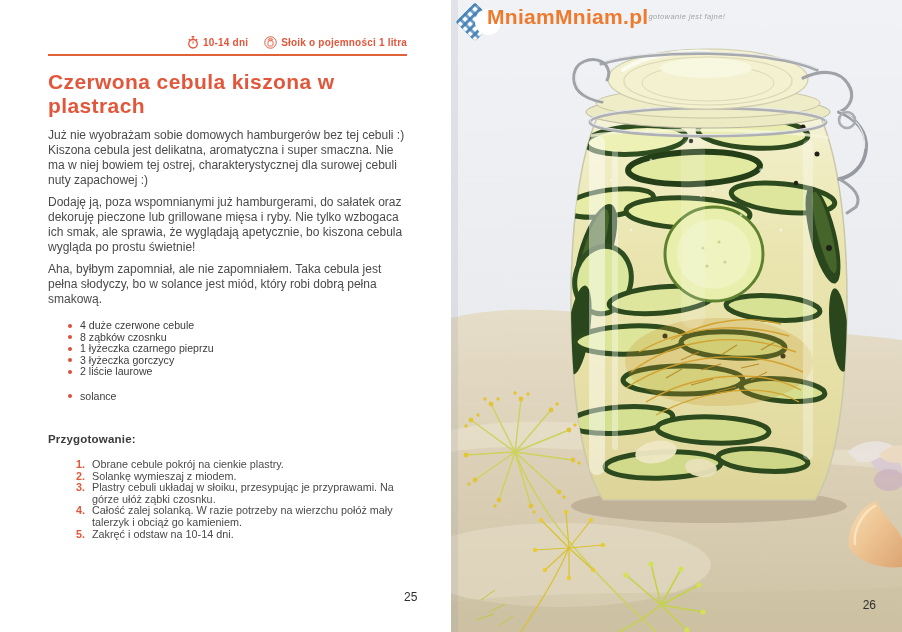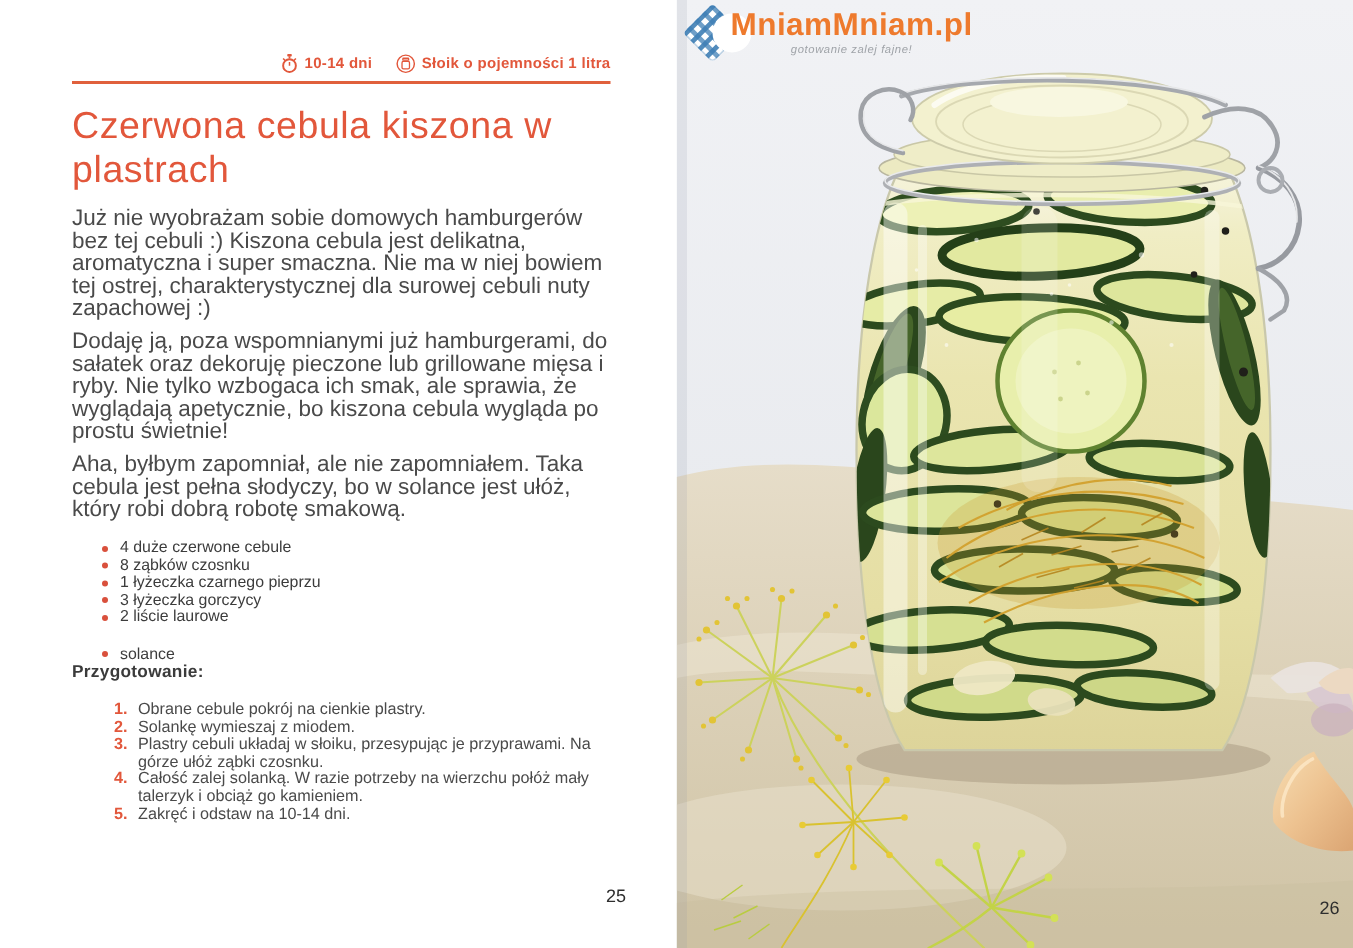--- a/index.html
+++ b/index.html
@@ -7,51 +7,51 @@
   body { font-family:"Liberation Sans", sans-serif; }
   .book { width:902px; height:632px; display:flex; background:#fff; overflow:hidden; position:relative; }
 
   
   .page-left { width:451px; height:632px; position:relative; background:#fff; padding:36px 44px 4px 48px; }
   .meta-row { display:flex; justify-content:flex-end; align-items:center; gap:16px;
               color:#e2573b; font-weight:bold; font-size:10px; letter-spacing:.2px; }
   .meta-item { display:flex; align-items:center; gap:4px; }
   .meta-item svg { display:block; }
   .rule { height:2px; background:#e0603c; border:none; margin-top:5px; width:100%; }
-  h1.recipe-title { color:#e2573b; font-size:25px; font-weight:normal; letter-spacing:.4px; margin:14px 0 10px; }
-  .intro p { font-size:15px; line-height:15px; color:#4a4a4a; margin-bottom:7px; max-width:372px; }
+  h1.recipe-title { color:#e2573b; font-size:21px; font-weight:bold; letter-spacing:.4px; margin:14px 0 10px; }
+  .intro p { font-size:12px; line-height:15px; color:#4a4a4a; margin-bottom:7px; max-width:372px; }
   ul.ingredients { list-style:none; margin-top:13px; padding-left:32px;
                    font-size:10.6px; line-height:11.5px; font-weight:normal; color:#3c3c3c; }
   ul.ingredients li { position:relative; }
   ul.ingredients li::before { content:""; position:absolute; left:-12px; top:3.5px;
                    width:4px; height:4px; border-radius:50%; background:#d9503c; }
   ul.ingredients.extra { margin-top:13px; }
-  h2.prep-heading { font-size:11.5px; color:#3b3b3b; font-weight:bold; letter-spacing:.2px; }
+  h2.prep-heading { font-size:11.5px; color:#3b3b3b; font-weight:bold; margin-top:31px; letter-spacing:.2px; }
   ol.steps { margin-top:14px; padding-left:44px; list-style:none; counter-reset:step;
              font-size:10.8px; line-height:11.6px; color:#4a4a4a; max-width:390px; }
   ol.steps li { position:relative; counter-increment:step; }
   ol.steps li::before { content:counter(step) "."; position:absolute; left:-16px;
              color:#e2573b; font-weight:bold; }
   .pagenum { position:absolute; font-size:12px; color:#2e2e2e; }
   .pagenum-left { left:404px; top:590px; }
-  .pagenum-right { right:9px; bottom:20px; z-index:5; }
+  .pagenum-right { right:26px; bottom:20px; z-index:5; }
 
   
   .page-right { width:451px; height:632px; position:relative; overflow:hidden; }
   .photo-svg { position:absolute; inset:0; display:block; }
 
   .logo { position:absolute; top:5px; left:8px; display:flex; align-items:flex-start; z-index:4; }
   .logo-mark { position:relative; width:36px; height:38px; flex:0 0 auto; }
   .logo-diamond { position:absolute; left:2px; top:3px; width:28px; height:28px; transform:rotate(45deg);
       background-color:#fff; border-radius:3px;
       background-image:linear-gradient(90deg, rgba(63,127,181,.9) 50%, transparent 50%),
                        linear-gradient(rgba(63,127,181,.75) 50%, transparent 50%);
       background-size:7px 7px; box-shadow:0 0 0 1px rgba(63,127,181,.35) inset; }
   .logo-circle { position:absolute; right:-6px; top:4px; width:26px; height:26px; border-radius:50%; background:#fff; }
-  .logo-textwrap { display:flex; flex-direction:column; margin-left:-8px; z-index:2; }
+  .logo-textwrap { display:flex; flex-direction:row; margin-left:-8px; z-index:2; }
   .logo-text { color:#ee7a2d; font-size:21px; font-weight:bold; letter-spacing:.3px; line-height:24px; }
   .logo-tagline { color:#9fa3a8; font-size:7.5px; font-style:italic; align-self:center; margin-top:-1px; letter-spacing:.4px; }
 </style>
 </head>
 <body>
 
 <div class="book">
 
   <section class="page-left">
 
@@ -81,21 +81,21 @@
       </span>
     </header>
 
     <hr class="rule">
 
     <h1 class="recipe-title">Czerwona cebula kiszona w plastrach</h1>
 
     <div class="intro">
       <p>Już nie wyobrażam sobie domowych hamburgerów bez tej cebuli :) Kiszona cebula jest delikatna, aromatyczna i super smaczna. Nie ma w niej bowiem tej ostrej, charakterystycznej dla surowej cebuli nuty zapachowej :)</p>
       <p>Dodaję ją, poza wspomnianymi już hamburgerami, do sałatek oraz dekoruję pieczone lub grillowane mięsa i ryby. Nie tylko wzbogaca ich smak, ale sprawia, że wyglądają apetycznie, bo kiszona cebula wygląda po prostu świetnie!</p>
-      <p>Aha, byłbym zapomniał, ale nie zapomniałem. Taka cebula jest pełna słodyczy, bo w solance jest ułóż, który robi dobrą robotę smakową.</p>
+      <p>Aha, byłbym zapomniał, ale nie zapomniałem. Taka cebula jest pełna słodyczy, bo w solance jest miód, który robi dobrą pełna smakową.</p>
     </div>
 
     <ul class="ingredients">
       <li>4 duże czerwone cebule</li>
       <li>8 ząbków czosnku</li>
       <li>1 łyżeczka czarnego pieprzu</li>
       <li>3 łyżeczka gorczycy</li>
       <li>2 liście laurowe</li>
     </ul>
     <ul class="ingredients extra">
@@ -416,19 +416,19 @@
       </g>
     </svg>
 
     <div class="logo">
       <span class="logo-mark">
         <span class="logo-diamond"></span>
         <span class="logo-circle"></span>
       </span>
       <span class="logo-textwrap">
         <span class="logo-text">MniamMniam.pl</span>
-        <span class="logo-tagline">gotowanie zalej fajne!</span>
+        <span class="logo-tagline">gotowanie jest fajne!</span>
       </span>
     </div>
 
     <div class="pagenum pagenum-right">26</div>
   </section>
 </div>
 
 </body></html>

